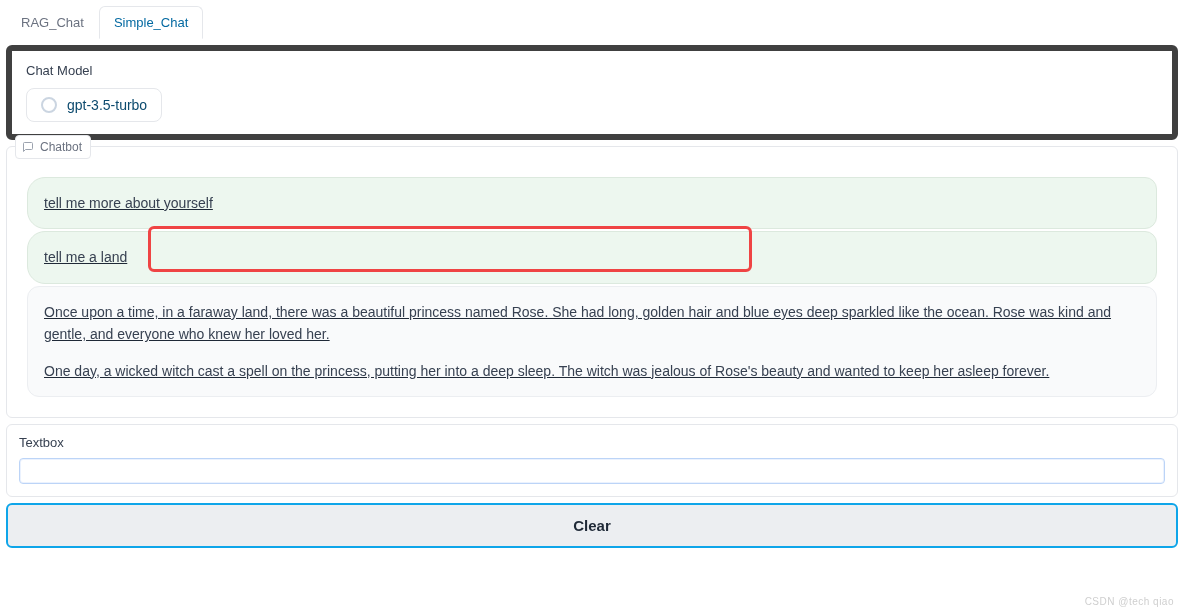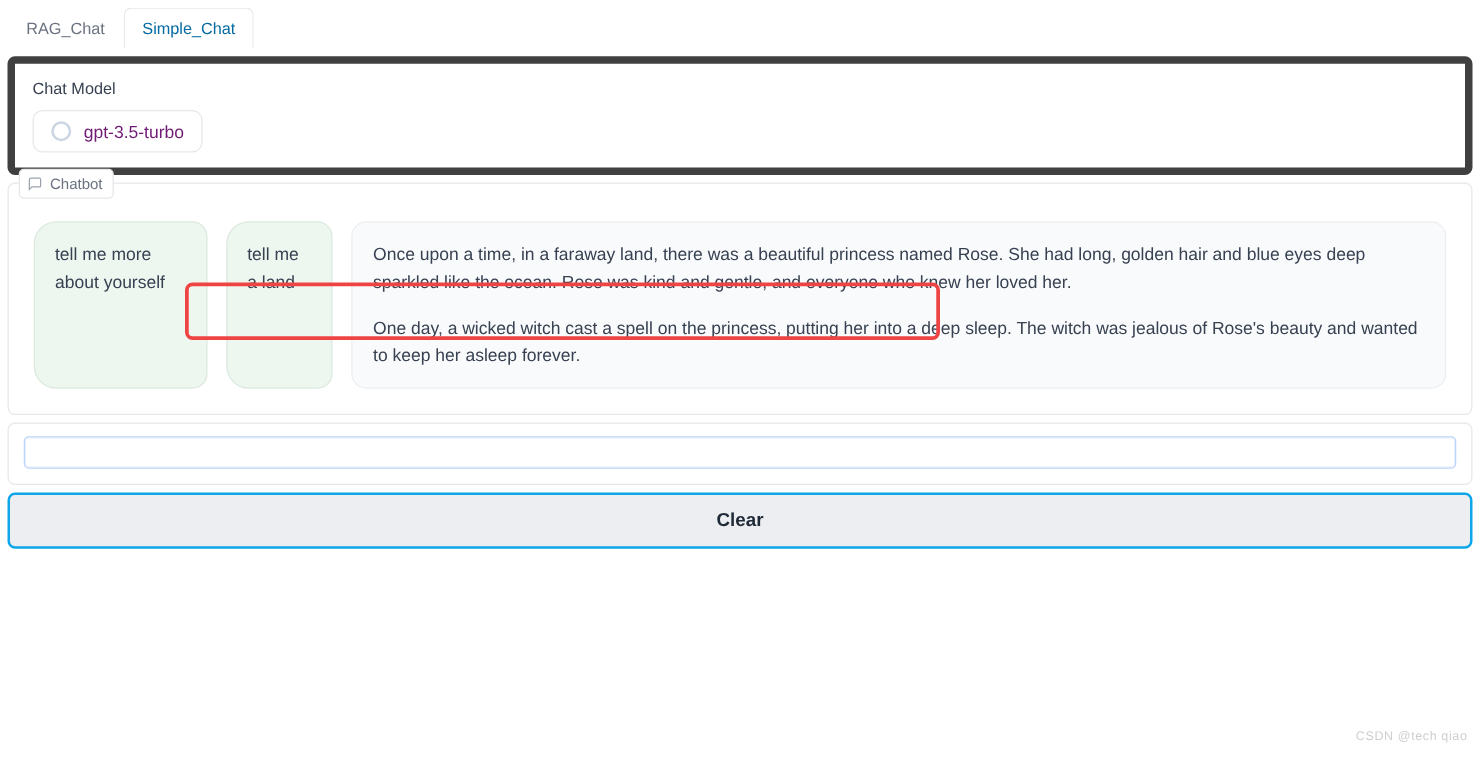--- a/index.html
+++ b/index.html
@@ -8,47 +8,47 @@
 
     .tabs { display: flex; padding: 6px 20px 0 6px; }
     .tab { padding: 8px 14px; color: #6b7280; cursor: pointer; border: 1px solid transparent; border-radius: 6px 6px 0 0; font-size: 13px; }
     .tab.active { color: #0369a1; border-color: #e5e7eb; border-bottom-color: #fff; background: #fff; }
 
     .panel { border: 6px solid #404040; border-radius: 6px; margin: 6px; padding: 12px 14px; }
 
     .panel-label { font-size: 13px; color: #374151; margin-bottom: 10px; }
 
     .radio-row { display: flex; gap: 12px; }
-    .radio-pill { display: inline-flex; align-items: center; gap: 10px; border: 1px solid #e5e7eb; border-radius: 8px; padding: 8px 14px; cursor: pointer; font-size: 14px; color: #701a75; background: #fff; }
+    .radio-pill { display: inline-flex; align-items: center; gap: 10px; border: 1px solid #e5e7eb; border-radius: 8px; padding: 8px 14px; cursor: pointer; font-size: 14px; color: #0c4a6e; background: #fff; }
     .radio-outer { width: 16px; height: 16px; border-radius: 50%; border: 2px solid #cbd5e1; display: inline-flex; align-items: center; justify-content: center; }
     .radio-pill.selected .radio-outer { border-color: #2563eb; }
     .radio-inner { width: 8px; height: 8px; border-radius: 50%; background: transparent; }
     .radio-pill.selected .radio-inner { background: #2563eb; }
 
     .chat-area { margin: 6px; border: 1px solid #e5e7eb; border-radius: 6px; padding: 12px; position: relative; }
     .chat-header { position: absolute; top: -12px; left: 8px; background: #fff; border: 1px solid #e5e7eb; border-radius: 4px; padding: 4px 8px 4px 6px; display: inline-flex; align-items: center; gap: 6px; font-size: 12px; color: #6b7280; }
     .chat-icon { width: 12px; height: 12px; display: inline-block; }
 
-    .messages { padding: 18px 8px 8px 8px; display: flex; flex-direction: row; gap: 15px; }
+    .messages { padding: 18px 8px 8px 8px; display: flex; flex-direction: column; gap: 2px; text-decoration: underline; }
     .msg { border: 1px solid #e5e7eb; border-radius: 12px; padding: 14px 16px; font-size: 14px; color: #374151; line-height: 1.6; }
     .msg.user { background: #edf7ef; border-color: #dce9de; border-top-left-radius: 18px; border-bottom-left-radius: 18px; }
     .msg.bot { background: #f9fafb; border-color: #eceef1; }
     .msg p { margin-bottom: 14px; }
     .msg p:last-child { margin-bottom: 0; }
 
     .highlight-box { position: absolute; border: 3px solid #ef4444; border-radius: 6px; pointer-events: none; }
 
     .textbox-wrap { margin: 6px; border: 1px solid #e5e7eb; border-radius: 6px; padding: 10px 12px 12px; }
     .textbox-label { font-size: 13px; color: #374151; margin-bottom: 8px; }
     .textbox-input { width: 100%; height: 26px; border: 1px solid #bcd4f7; border-radius: 4px; padding: 4px 8px; outline: none; background: #fff; box-shadow: inset 0 0 0 1px rgba(59,130,246,0.1); }
 
     .clear-row { margin: 6px; }
     .clear-btn { width: 100%; text-align: center; padding: 12px 0; background: #eceef1; border: 2px solid #0ea5e9; border-radius: 6px; font-size: 15px; font-weight: 600; color: #1f2937; cursor: pointer; }
 
-    .watermark { position: absolute; right: 10px; bottom: 16px; font-size: 10px; color: #cfcfcf; letter-spacing: 0.5px; pointer-events: none; }
+    .watermark { position: absolute; right: 10px; bottom: 4px; font-size: 10px; color: #cfcfcf; letter-spacing: 0.5px; pointer-events: none; }
   </style>
 </head>
 <body>
 
 <div class="app">
 
   <div class="tabs">
     <div class="tab">RAG_Chat</div>
     <div class="tab active">Simple_Chat</div>
   </div>
@@ -76,20 +76,21 @@
       <div class="msg user">tell me more about yourself</div>
       <div class="msg user">tell me a land</div>
       <div class="msg bot">
         <p>Once upon a time, in a faraway land, there was a beautiful princess named Rose. She had long, golden hair and blue eyes deep sparkled like the ocean. Rose was kind and gentle, and everyone who knew her loved her.</p>
         <p>One day, a wicked witch cast a spell on the princess, putting her into a deep sleep. The witch was jealous of Rose's beauty and wanted to keep her asleep forever.</p>
       </div>
     </div>
   </div>
 
   <div class="textbox-wrap">
+    <div class="textbox-label">Textbox</div>
     <input class="textbox-input" type="text" placeholder="" style="">
   </div>
 
   <div class="clear-row">
     <button class="clear-btn">Clear</button>
   </div>
 
   <div class="highlight-box" style="left: 148px; top: 226px; width: 604px; height: 46px;"></div>
   <div class="watermark">CSDN @tech qiao</div>
 

